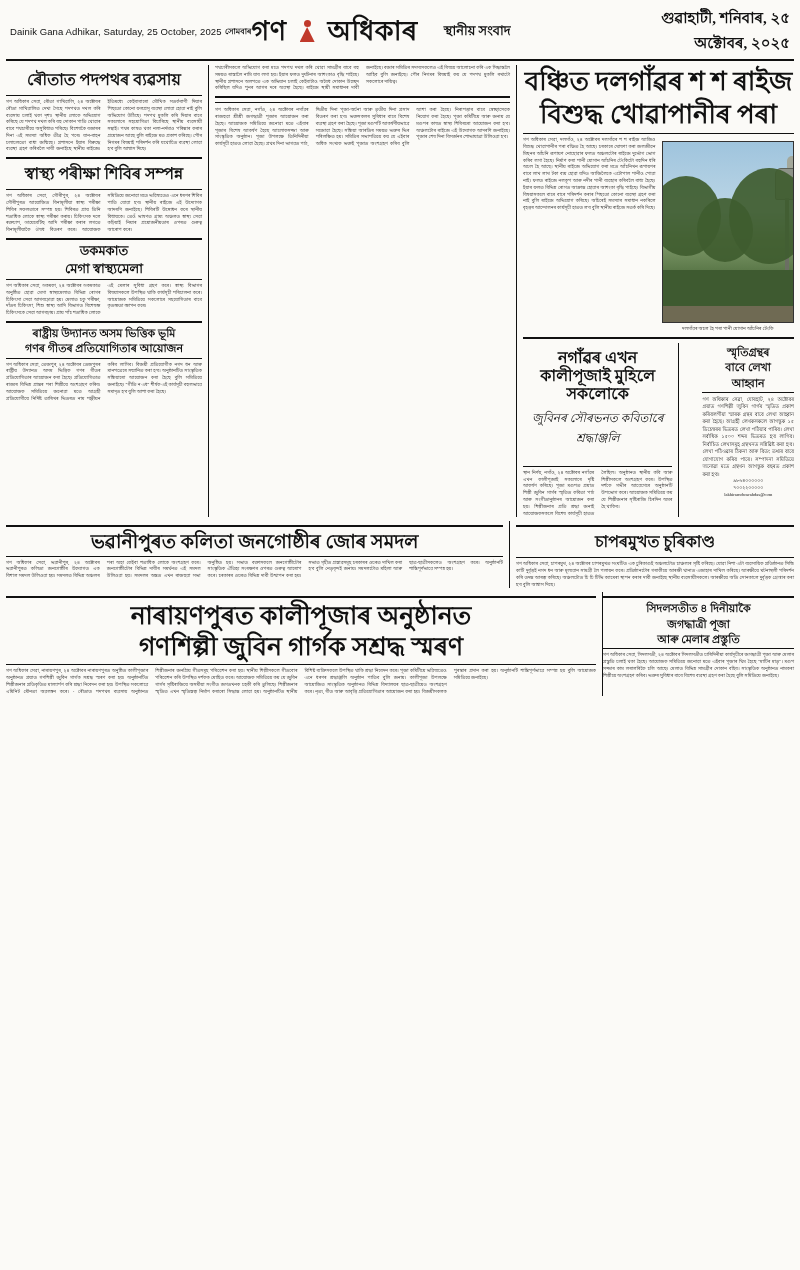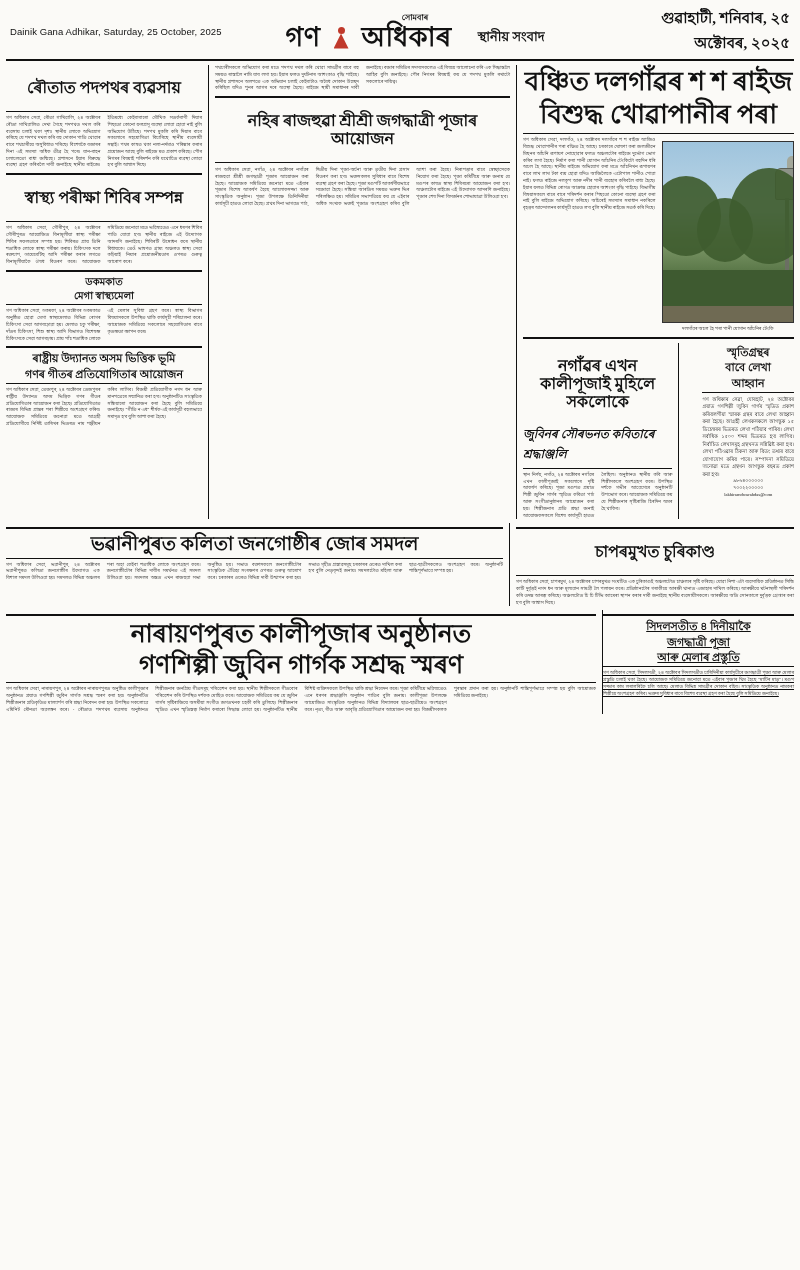--- a/index.html
+++ b/index.html
@@ -11,21 +11,21 @@
     overflow:hidden;
   }
   .page{position:relative;width:800px;height:1270px;box-sizing:border-box;padding:4px 6px;}
 
   
   .masthead{
     display:flex;align-items:center;justify-content:space-between;
     border-bottom:2px solid #111;padding:2px 4px 3px 4px;
   }
   .mast-left{font-family:"Liberation Sans",sans-serif;font-size:9.5px;font-weight:normal;letter-spacing:.1px;width:215px;}
-  .mast-center{display:flex;flex-direction:column;align-items:center;flex:1;}
+  .mast-center{display:flex;align-items:center;flex:1;}
   .mast-kicker{font-size:8px;font-weight:bold;}
   .logo-row{display:flex;align-items:center;gap:12px;}
   .logo-text{font-size:27px;font-weight:bold;letter-spacing:.5px;line-height:1;}
   .logo-mark{
     width:17px;height:22px;position:relative;display:inline-block;
   }
   .logo-mark .head{position:absolute;left:5px;top:0;width:7px;height:7px;border-radius:50%;background:#c0392b;}
   .logo-mark .body{position:absolute;left:1px;top:7px;width:15px;height:15px;background:#c0392b;clip-path:polygon(50% 0,100% 100%,0 100%);}
   .mast-sub{font-size:13px;font-weight:bold;margin-left:14px;}
   .mast-right{font-size:15px;font-weight:bold;width:185px;text-align:right;}
@@ -44,24 +44,24 @@
   .cols5{column-count:5;column-gap:7px;}
 
   
   .top-area{display:flex;gap:6px;margin-top:4px;}
   .left-col{width:196px;}
   .mid-col{width:295px;border-left:1px solid #111;border-right:1px solid #111;padding:0 6px;}
   .right-col{flex:1;}
 
   h1.head-xl{font-size:26px;margin:2px 0 4px 0;}
   h2.head-l{font-size:19px;margin:3px 0;}
-  h2.head-m{font-size:16px;margin:14px 0;}
-  h3.head-s{font-size:10px;margin:3px 0;}
+  h2.head-m{font-size:16px;margin:6px 0;}
+  h3.head-s{font-size:13px;margin:3px 0;}
   h3.head-xs{font-size:11px;margin:3px 0;}
-  .subhead{font-size:12px;font-style:italic;font-weight:bold;margin:2px 0 3px 0;}
+  .subhead{font-size:12px;font-style:italic;font-weight:normal;text-align:center;margin:2px 0 17px 0;}
 
   .photo{
     width:100%;height:182px;border:1px solid #333;box-sizing:border-box;
     background:linear-gradient(#9fc4dd 0%,#bcd6e6 38%,#7f9a6a 55%,#4d6b3c 78%,#39512c 100%);
     position:relative;overflow:hidden;margin:4px 0 3px 0;
   }
   .photo .tank-leg{position:absolute;background:#6b6f63;}
   .photo .tank{position:absolute;left:112px;top:26px;width:86px;height:30px;background:#8d9388;border-radius:6px 6px 2px 2px;border:1px solid #5d6157;}
   .photo .tank2{position:absolute;left:124px;top:14px;width:62px;height:14px;background:#a3a89b;border-radius:5px 5px 0 0;}
   .photo .tree{position:absolute;border-radius:50%;background:#3f5c2f;opacity:.92;}
@@ -134,21 +134,20 @@
       </div>
     </div>
 
     <div class="mid-col">
 
       <div class="body-col cols2">
         <span>পথচাৰীসকলে অভিযোগ কৰা মতে পদপথ দখল কৰি থোৱা সামগ্ৰীৰ বাবে বহু সময়ত ৰাস্তালৈ নামি যাব লগা হয়। ইয়াৰ ফলত দুৰ্ঘটনাৰ আশংকাও বৃদ্ধি পাইছে। স্থানীয় প্ৰশাসনে অলপতে এক অভিযান চলাই কেইবাটাও অবৈধ দোকান উচ্ছেদ কৰিছিল যদিও পুনৰ আগৰ দৰে অৱস্থা হৈছে। ৰাইজে স্থায়ী সমাধানৰ দাবী জনাইছে। বজাৰ সমিতিৰ সদস্যসকলেও এই বিষয়ে আলোচনা কৰি এক সিদ্ধান্তলৈ আহিব বুলি জনাইছে। পৌৰ নিগমৰ বিষয়াই কয় যে পদপথ মুকলি ৰখাটো সকলোৰে দায়িত্ব।</span>
       </div>
 
       <div class="rule2"></div>
-      <h2 class="hl head-m">নহিৰ ৰাজহুৱা শ্ৰীশ্ৰী জগদ্ধাত্ৰী পূজাৰ আয়োজন</h2>
       <div class="rule"></div>
       <div class="body-col cols3 mid-sec">
         <span>গণ অধিকাৰ সেৱা, নগাঁও, ২৪ অক্টোবৰ</span>
         <span>নগাঁৱৰ ৰাজহুৱা শ্ৰীশ্ৰী জগদ্ধাত্ৰী পূজাৰ আয়োজন কৰা হৈছে। আয়োজক সমিতিয়ে জনোৱা মতে এইবাৰ পূজাৰ বিশেষ আকৰ্ষণ হৈছে আলোকসজ্জা আৰু সাংস্কৃতিক অনুষ্ঠান। পূজা উপলক্ষে তিনিদিনীয়া কাৰ্যসূচী হাতত লোৱা হৈছে। প্ৰথম দিনা ভাগৱত পাঠ, দ্বিতীয় দিনা পূজা-অৰ্চনা আৰু তৃতীয় দিনা প্ৰসাদ বিতৰণ কৰা হ'ব। ভক্তসকলৰ সুবিধাৰ বাবে বিশেষ ব্যৱস্থা গ্ৰহণ কৰা হৈছে।</span>
         <span>পূজা মণ্ডপটি আকৰ্ষণীয়ভাৱে সজোৱা হৈছে। সন্ধিয়া আৰতিৰ সময়ত ভক্তৰ ভিৰ পৰিলক্ষিত হয়। সমিতিৰ সভাপতিয়ে কয় যে এইবাৰ অধিক সংখ্যক ভক্তই পূজাত অংশগ্ৰহণ কৰিব বুলি আশা কৰা হৈছে। নিৰাপত্তাৰ বাবে স্বেচ্ছাসেৱক নিয়োগ কৰা হৈছে।</span>
         <span>পূজা কমিটীয়ে আৰু জনায় যে মণ্ডপৰ কাষত স্বাস্থ্য শিবিৰৰো আয়োজন কৰা হ'ব। অঞ্চলটোৰ ৰাইজে এই উদ্যোগক আদৰণি জনাইছে। পূজাৰ শেষ দিনা বিসৰ্জনৰ শোভাযাত্ৰা উলিওৱা হ'ব।</span>
       </div>
     </div>
 
     <div class="right-col">
@@ -242,21 +241,21 @@
       <h1 class="hl" style="font-size:25px;margin:3px 0;">গণশিল্পী জুবিন গাৰ্গক সশ্ৰদ্ধ স্মৰণ</h1>
       <div class="rule"></div>
       <div class="body-col cols4">
         <span>গণ অধিকাৰ সেৱা, নাৰায়ণপুৰ, ২৪ অক্টোবৰ</span>
         <span>নাৰায়ণপুৰত অনুষ্ঠিত কালীপূজাৰ অনুষ্ঠানত প্ৰয়াত গণশিল্পী জুবিন গাৰ্গক সশ্ৰদ্ধ স্মৰণ কৰা হয়। অনুষ্ঠানটিত শিল্পীজনাৰ প্ৰতিকৃতিত মাল্যাৰ্পণ কৰি শ্ৰদ্ধা নিবেদন কৰা হয়। উপস্থিত সকলোৱে এমিনিট মৌনতা অৱলম্বন কৰে। - ৰৌতাত পদপথৰ ব্যৱসায়</span>
         <span>অনুষ্ঠানত শিল্পীজনাৰ জনপ্ৰিয় গীতসমূহ পৰিৱেশন কৰা হয়। স্থানীয় শিল্পীসকলে গীতবোৰ পৰিৱেশন কৰি উপস্থিত দৰ্শকক মোহিত কৰে। আয়োজক সমিতিয়ে কয় যে জুবিন গাৰ্গৰ সৃষ্টিৰাজিয়ে অসমীয়া সংগীত জগতখনক চহকী কৰি তুলিছে।</span>
         <span>শিল্পীজনাৰ স্মৃতিত এখন স্মৃতিস্তম্ভ নিৰ্মাণ কৰাৰো সিদ্ধান্ত লোৱা হয়। অনুষ্ঠানটিত স্থানীয় বিশিষ্ট ব্যক্তিসকলে উপস্থিত থাকি শ্ৰদ্ধা নিবেদন কৰে। পূজা কমিটীয়ে ভৱিষ্যতেও এনে ধৰণৰ শ্ৰদ্ধাঞ্জলি অনুষ্ঠান পাতিব বুলি জনায়।</span>
         <span>কালীপূজা উপলক্ষে আয়োজিত সাংস্কৃতিক অনুষ্ঠানত বিভিন্ন বিদ্যালয়ৰ ছাত্ৰ-ছাত্ৰীয়েও অংশগ্ৰহণ কৰে। নৃত্য, গীত আৰু আবৃত্তি প্ৰতিযোগিতাৰ আয়োজন কৰা হয়। বিজয়ীসকলক পুৰস্কাৰ প্ৰদান কৰা হয়। অনুষ্ঠানটি শান্তিপূৰ্ণভাৱে সম্পন্ন হয় বুলি আয়োজক সমিতিয়ে জনাইছে।</span>
       </div>
     </div>
-    <div style="flex:1;border-left:1px solid #111;text-decoration:underline;">
+    <div style="flex:1;border-left:1px solid #111;">
       <div class="rule2"></div>
       <h3 class="hl head-xs">সিদলসতীত ৪ দিনীয়াকৈ</h3>
       <h3 class="hl head-xs">জগদ্ধাত্ৰী পূজা</h3>
       <h3 class="hl head-xs">আৰু মেলাৰ প্ৰস্তুতি</h3>
       <div class="rule"></div>
       <div class="body-col">
         <span>গণ অধিকাৰ সেৱা, সিদলসতী, ২৪ অক্টোবৰ</span>
         <span>সিদলসতীত চাৰিদিনীয়া কাৰ্যসূচীৰে জগদ্ধাত্ৰী পূজা আৰু মেলাৰ প্ৰস্তুতি চলাই থকা হৈছে। আয়োজক সমিতিয়ে জনোৱা মতে এইবাৰ পূজাৰ থিম হৈছে "মাটিৰ মাতৃ"। মণ্ডপ সজ্জাৰ কাম লৰালৰিকৈ চলি আছে। মেলাত বিভিন্ন সামগ্ৰীৰ দোকান বহিব। সাংস্কৃতিক অনুষ্ঠানত নামকৰা শিল্পীয়ে অংশগ্ৰহণ কৰিব। ভক্তৰ সুবিধাৰ বাবে বিশেষ ব্যৱস্থা গ্ৰহণ কৰা হৈছে বুলি সমিতিয়ে জনাইছে।</span>
       </div>
     </div>

